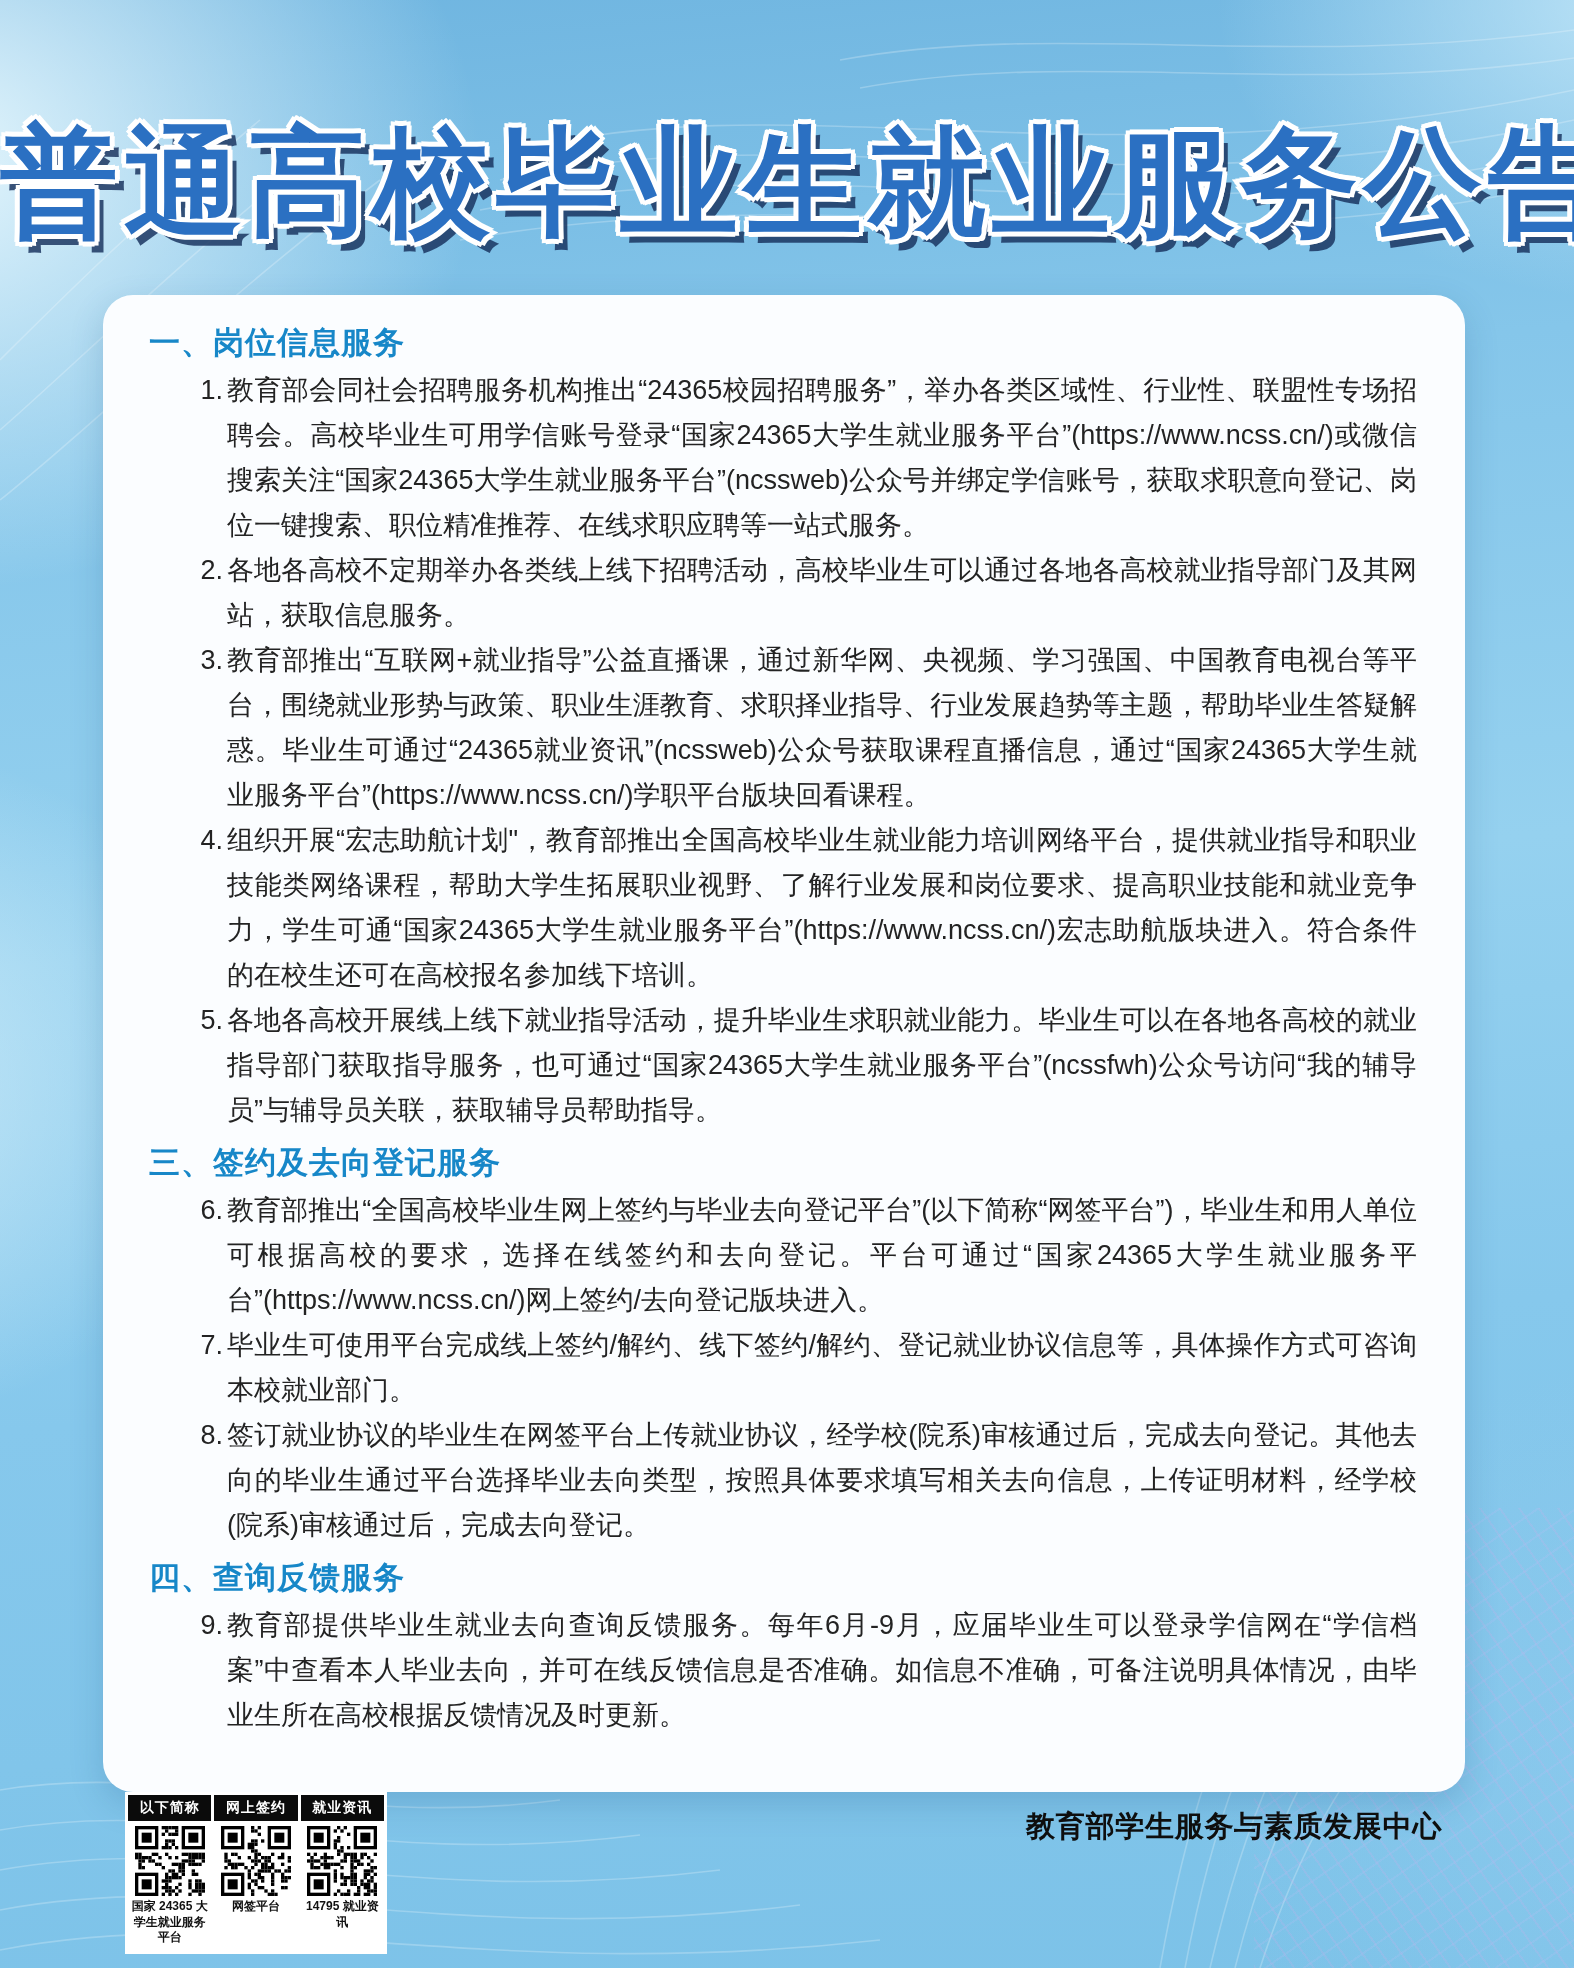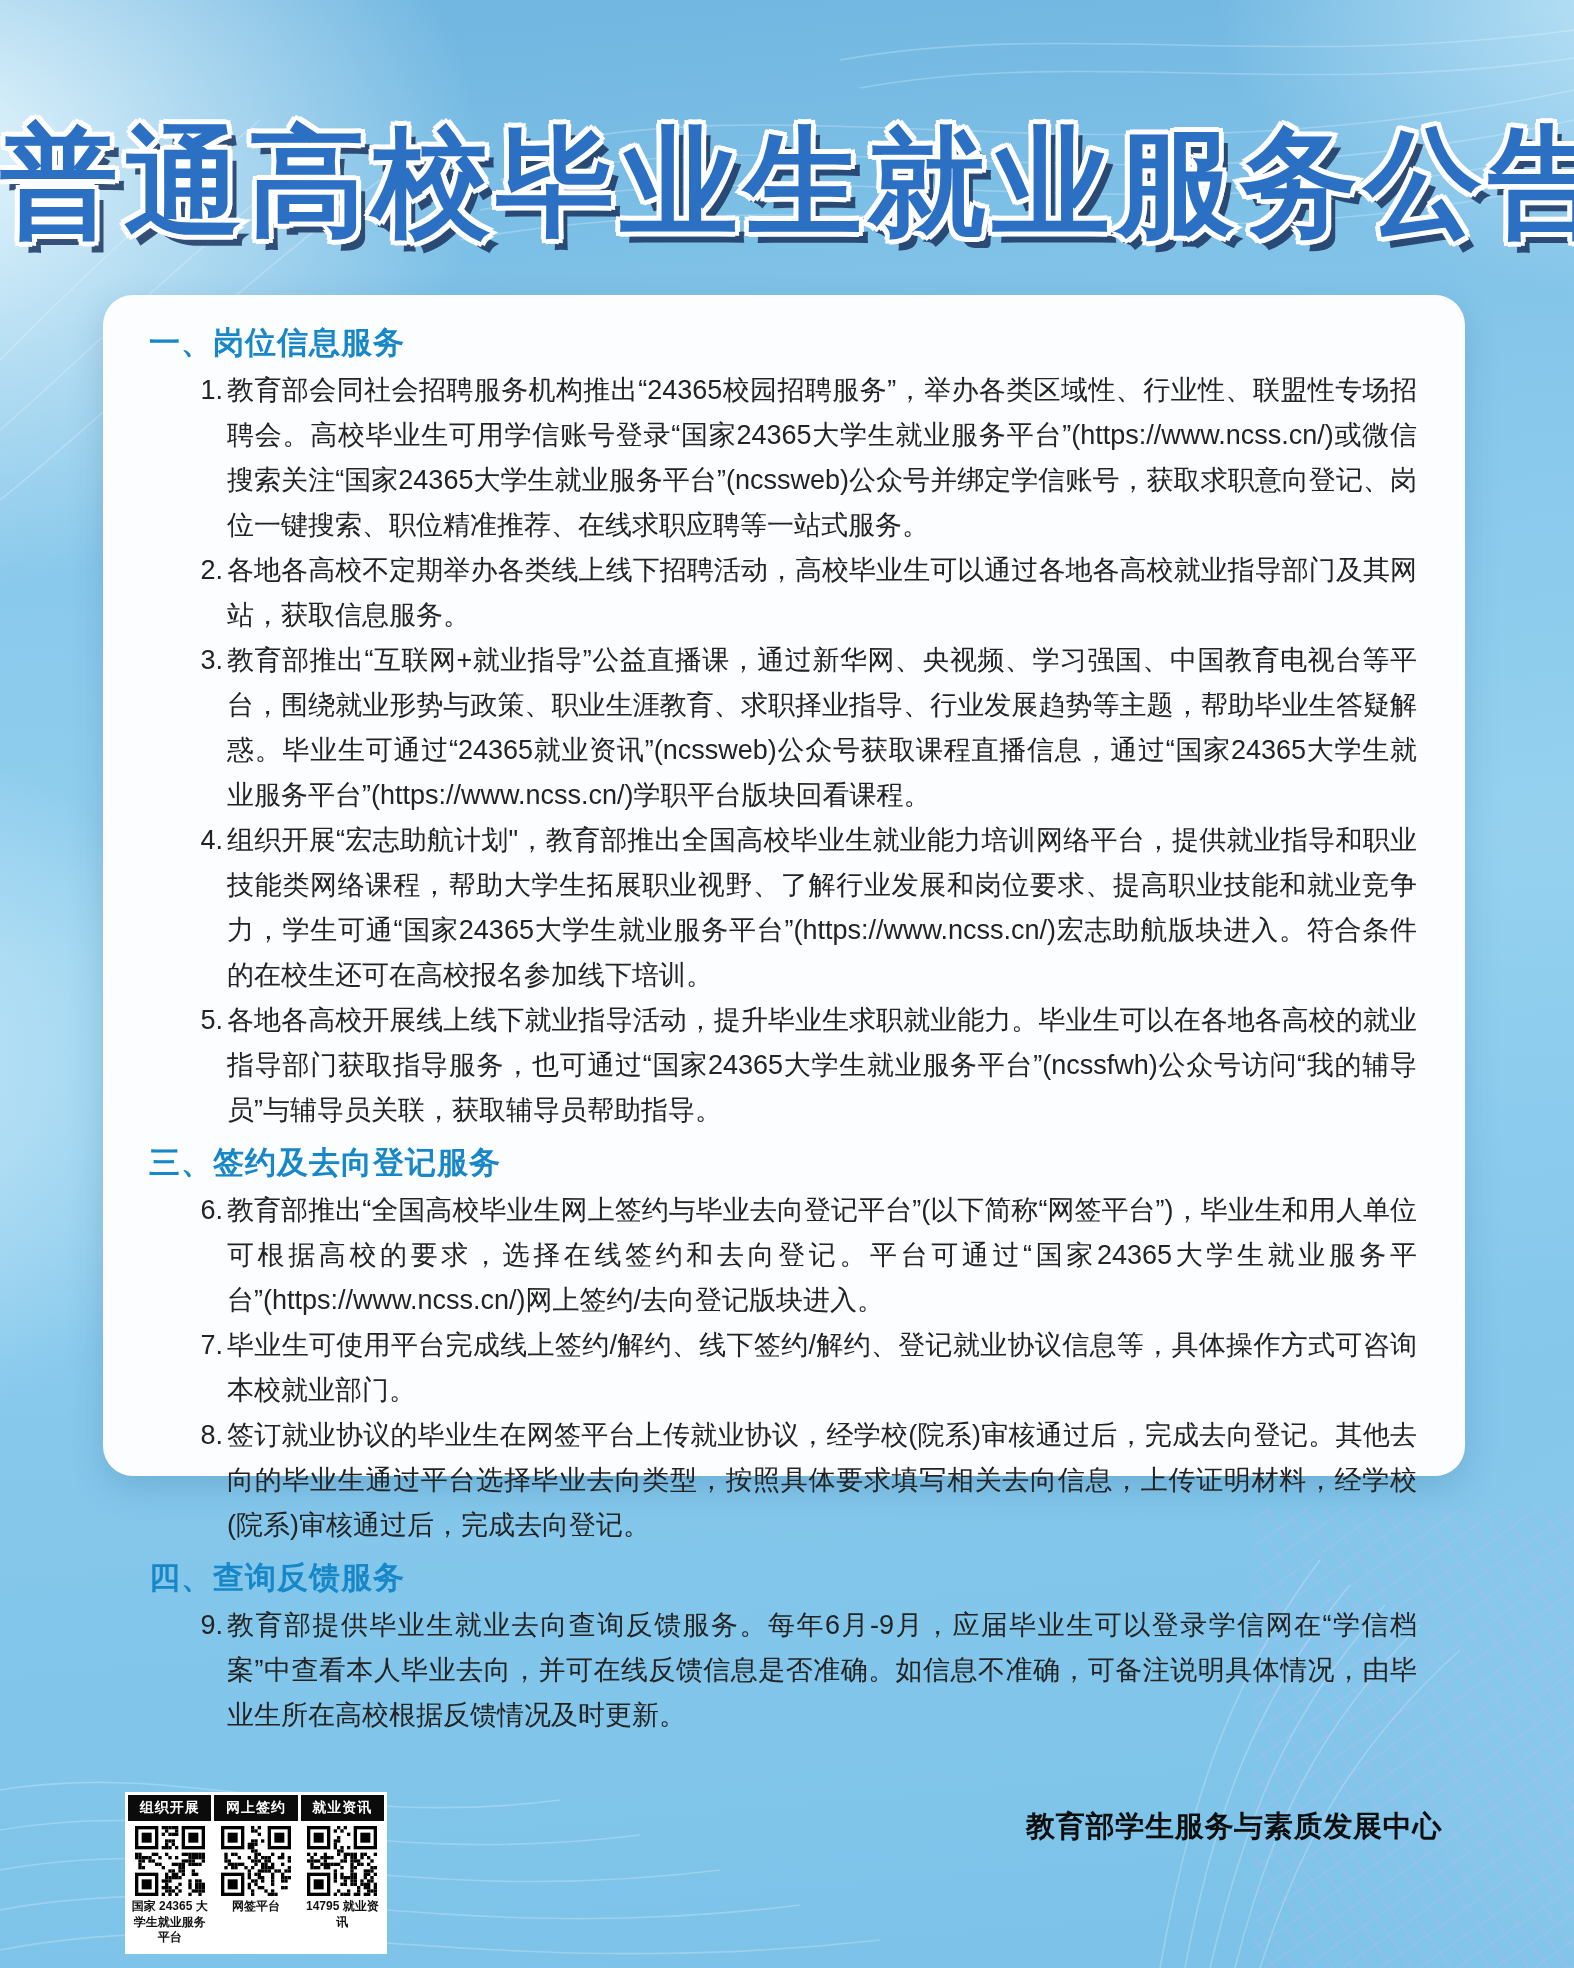--- a/index.html
+++ b/index.html
@@ -23,21 +23,21 @@
   .poster-title{
     position:absolute;top:104px;left:0;right:0;z-index:2;text-align:center;
     font-size:118px;font-weight:900;letter-spacing:6px;color:#2b70c2;white-space:nowrap;
     -webkit-text-stroke:7px #ffffff;paint-order:stroke fill;
     text-shadow:
       -4px -4px 0 #fff, 4px -4px 0 #fff, -4px 4px 0 #fff, 4px 4px 0 #fff,
       0 -5px 0 #fff, 0 5px 0 #fff, -5px 0 0 #fff, 5px 0 0 #fff,
       9px 11px 0 rgba(22,48,92,.82);
   }
   .card{
-    position:absolute;z-index:1;left:103px;top:295px;width:1362px;height:1181px;
+    position:absolute;z-index:1;left:103px;top:295px;width:1362px;height:1497px;
     box-sizing:border-box;padding:18px 48px 0 46px;border-radius:30px;
     background:#fbfdff;box-shadow:0 12px 34px rgba(25,80,130,.20);
   }
   .sec-heading{
     color:#1787c8;font-size:31px;font-weight:800;letter-spacing:1px;
     margin:8px 0 4px 0;line-height:43px;
   }
   .item{
     position:relative;padding-left:78px;color:#232323;
     font-size:27px;line-height:45px;text-align:justify;text-justify:inter-ideograph;
@@ -134,21 +134,21 @@
     <div class="sec-heading">四、查询反馈服务</div>
     <div class="item">
       <span class="num">9.</span>
       <span>教育部提供毕业生就业去向查询反馈服务。每年6月-9月，应届毕业生可以登录学信网在“学信档案”中查看本人毕业去向，并可在线反馈信息是否准确。如信息不准确，可备注说明具体情况，由毕业生所在高校根据反馈情况及时更新。</span>
     </div>
 
   </div>
 
   <div class="qr-panel">
     <div class="qr-col">
-      <div class="qr-header">组织开展</div>
+      <div class="qr-header">以下简称</div>
       <div class="qr-box">
           <svg viewBox="0 0 59 59">
             <rect x="22.476190476190474" y="0" width="2.8095238095238093" height="2.8095238095238093" fill="#000"></rect>
             <rect x="25.285714285714285" y="0" width="2.8095238095238093" height="2.8095238095238093" fill="#000"></rect>
             <rect x="28.095238095238095" y="0" width="2.8095238095238093" height="2.8095238095238093" fill="#000"></rect>
             <rect x="30.9047619047619" y="0" width="2.8095238095238093" height="2.8095238095238093" fill="#000"></rect>
             <rect x="33.71428571428571" y="0" width="2.8095238095238093" height="2.8095238095238093" fill="#000"></rect>
             <rect x="25.285714285714285" y="2.8095238095238093" width="2.8095238095238093" height="2.8095238095238093" fill="#000"></rect>
             <rect x="33.71428571428571" y="2.8095238095238093" width="2.8095238095238093" height="2.8095238095238093" fill="#000"></rect>
             <rect x="22.476190476190474" y="5.619047619047619" width="2.8095238095238093" height="2.8095238095238093" fill="#000"></rect>

